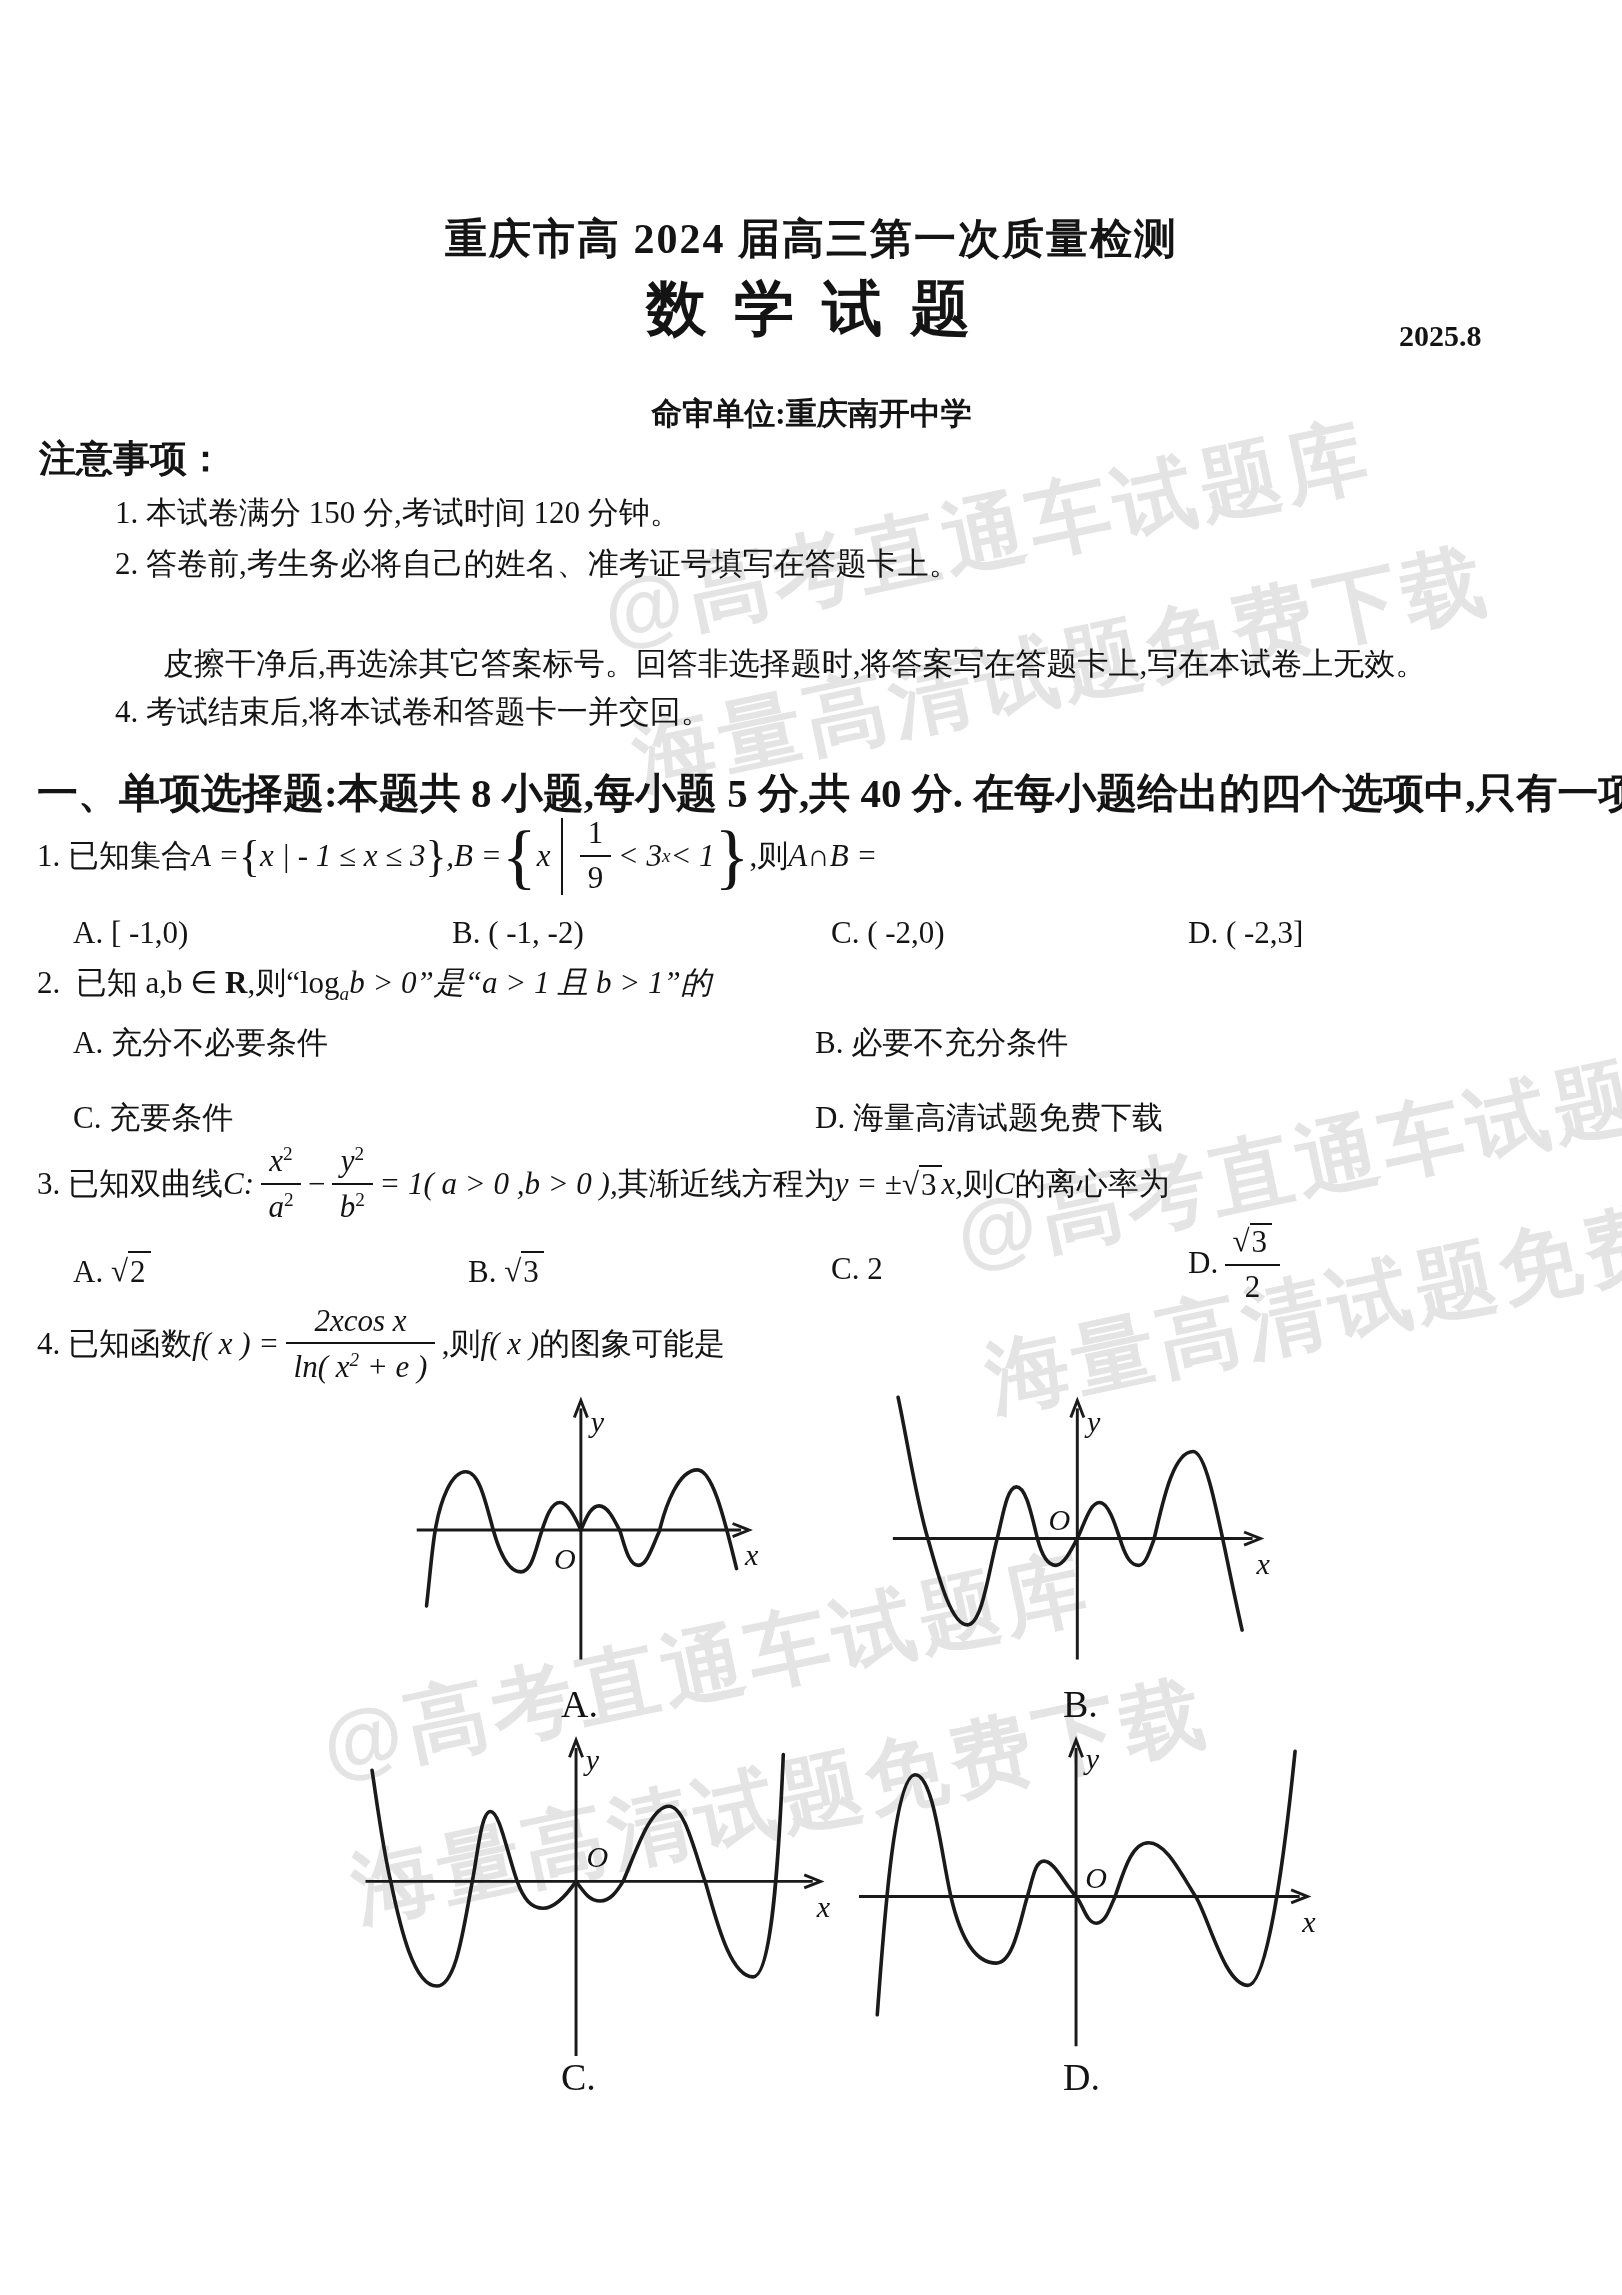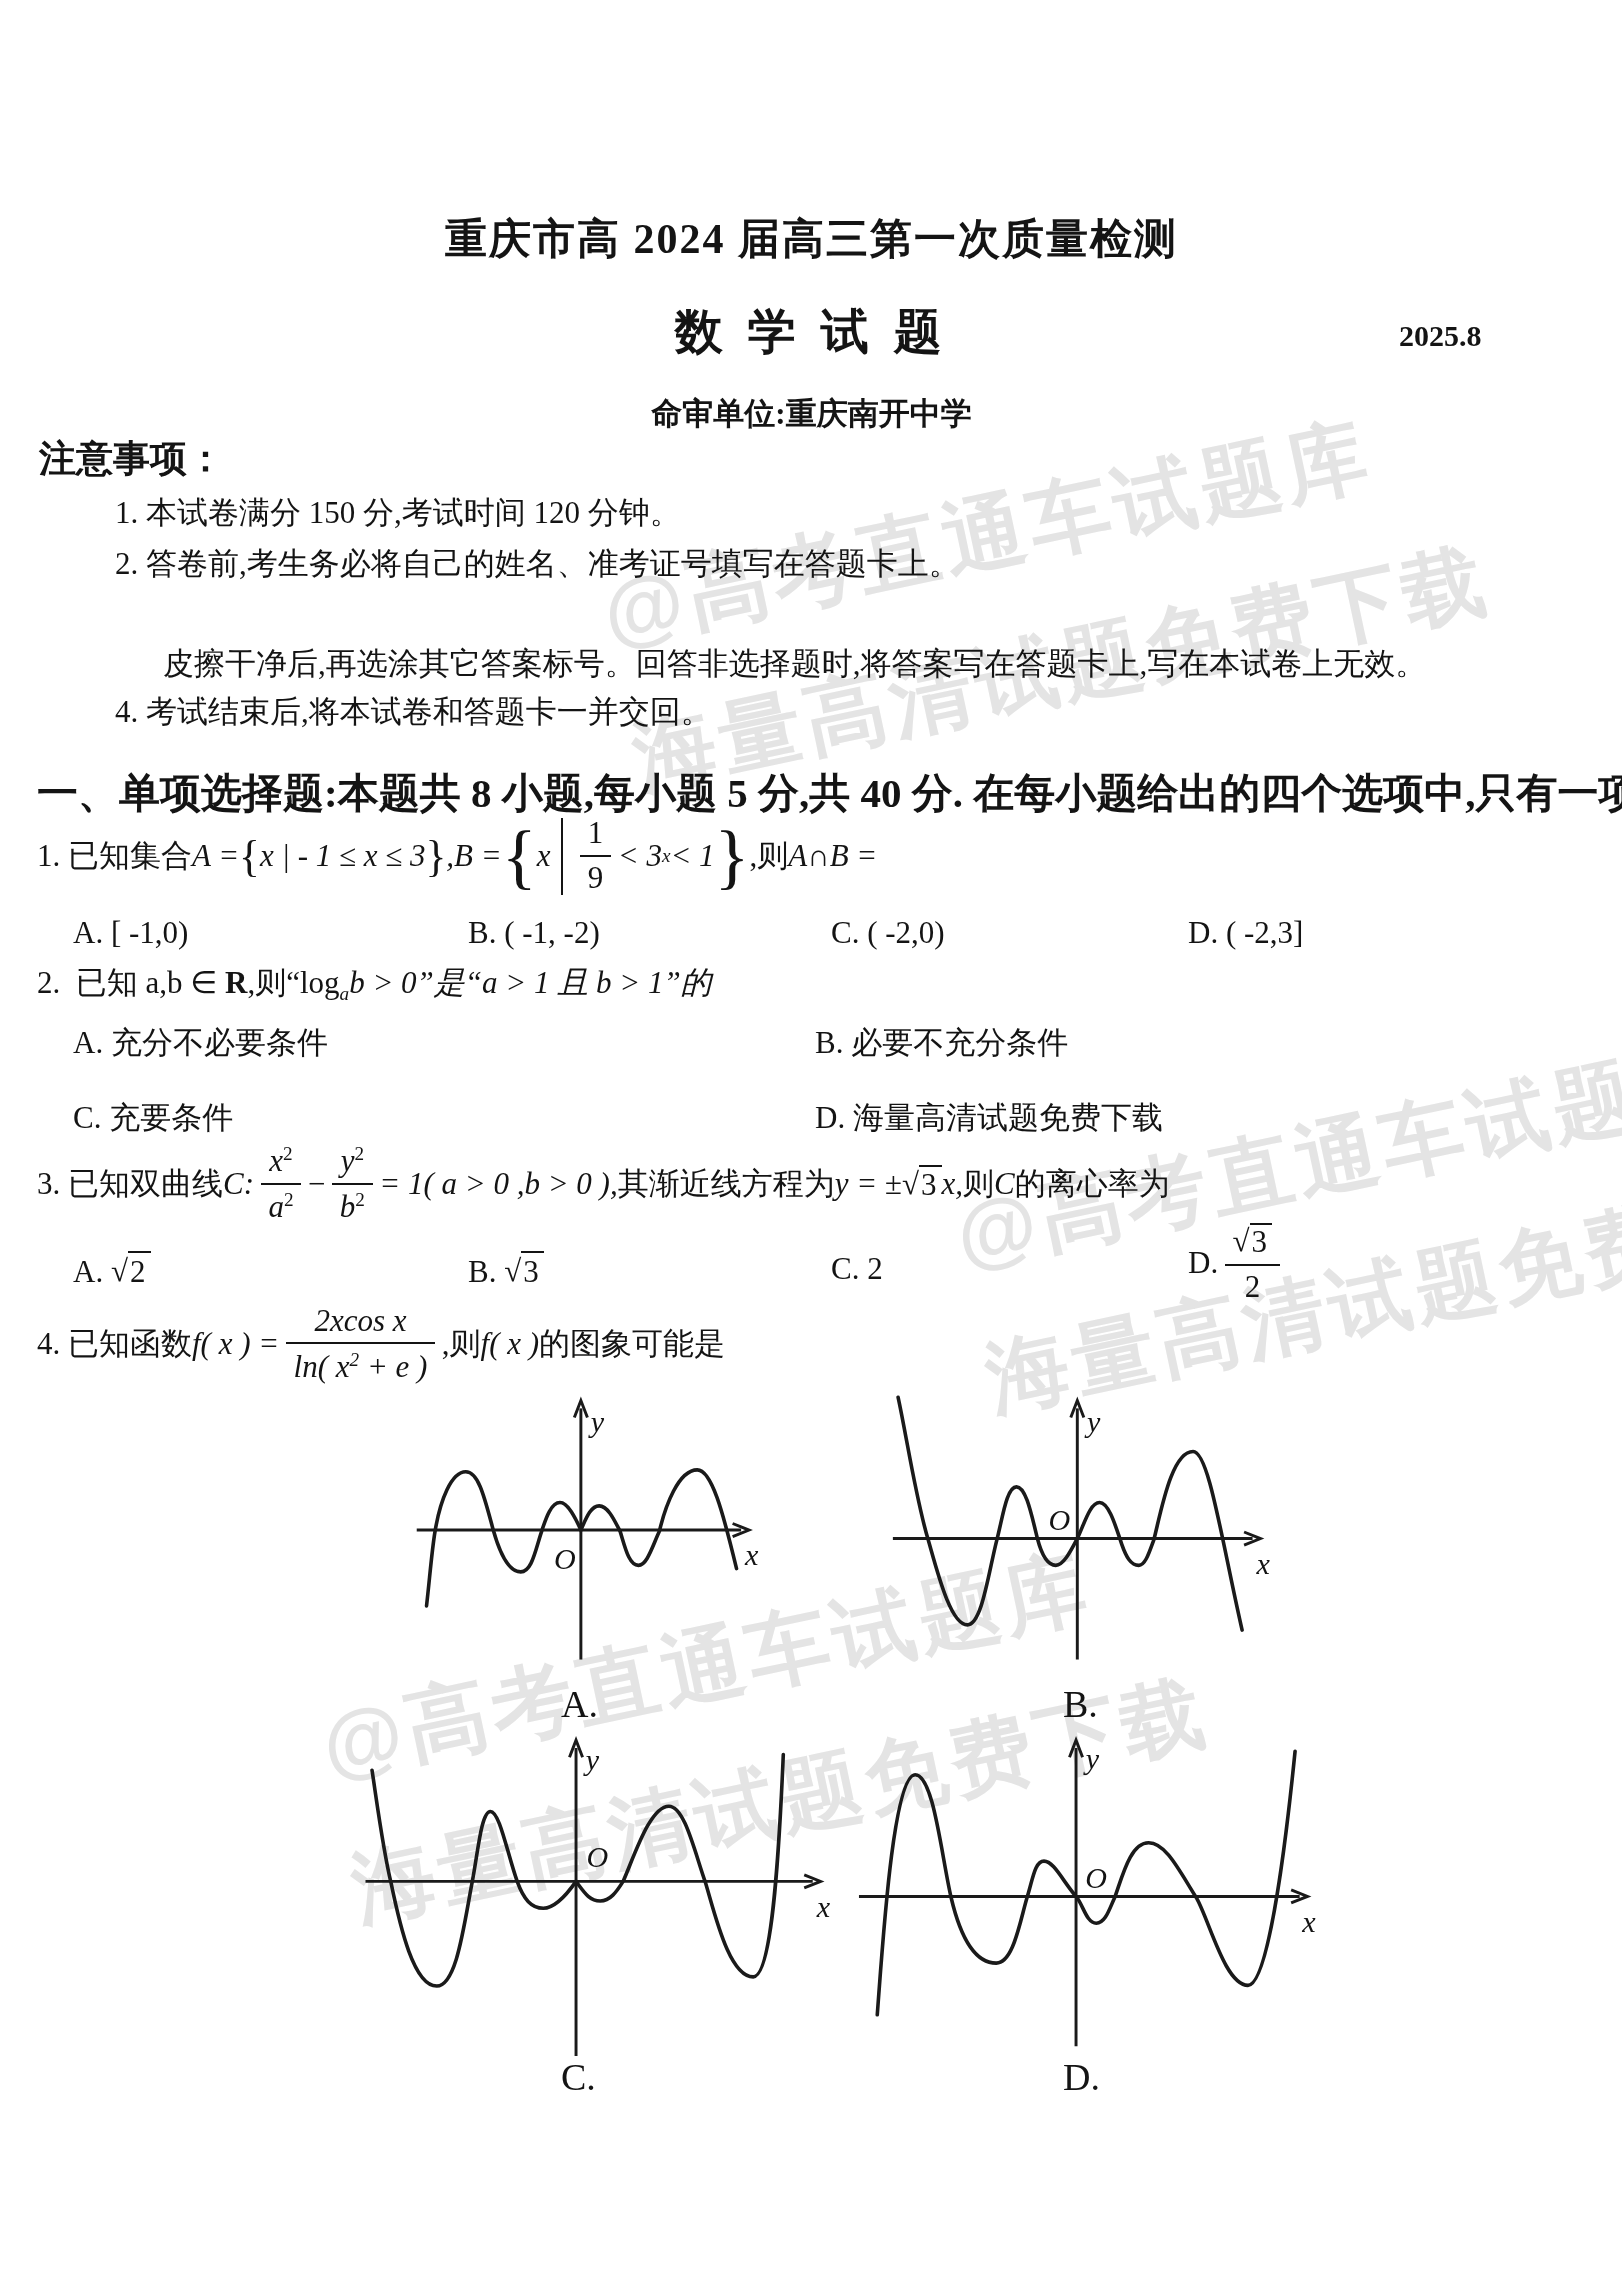--- a/index.html
+++ b/index.html
@@ -4,21 +4,21 @@
 <style>
   html,body{margin:0;padding:0;background:#9a9a9a;}
   .page{
     position:relative;width:1623px;height:2295px;background:#ffffff;
     overflow:hidden;font-family:"Liberation Serif",serif;color:#141414;
   }
   .abs{position:absolute;white-space:nowrap;}
   .ctr{left:0;right:0;text-align:center;}
   
   .title{top:211px;font-size:42px;font-weight:700;letter-spacing:2px;}
-  .subject{top:308px;font-size:48px;font-weight:700;letter-spacing:6.5px;line-height:1;}
+  .subject{top:279px;font-size:60px;font-weight:700;letter-spacing:6.5px;line-height:1;}
   .date{left:1399px;top:319px;font-size:30px;font-weight:700;}
   .issuer{top:393px;font-size:31px;font-weight:700;}
   
   .notice-h{left:39px;top:434px;font-size:37px;font-weight:700;}
   .note{font-size:31px;}
   
   .sec{left:37px;top:766px;font-size:41px;font-weight:700;}
   
   .qline{font-size:31px;}
   .qline .cn{font-style:normal;}
@@ -96,21 +96,21 @@
         <span class="num">1</span>
         <span class="den">9</span>
       </span>
     <span class="m">&lt; 3</span><sup class="m">x</sup>
     <span class="m">&lt; 1</span>
     <span class="bb">}</span>
     <span class="cn">,则 </span>
     <span class="m">A∩B =</span>
   </div>
   <span class="abs opt" style="left:73px;top:915px;">A. [ -1,0)</span>
-  <span class="abs opt" style="left:468px;top:915px;">B. ( -1, -2)</span>
+  <span class="abs opt" style="left:452px;top:915px;">B. ( -1, -2)</span>
   <span class="abs opt" style="left:831px;top:915px;">C. ( -2,0)</span>
   <span class="abs opt" style="left:1188px;top:915px;">D. ( -2,3]</span>
 
   <div class="abs qline" style="left:37px;top:962px;">
     <span>2.</span>&nbsp;
     <span class="cn">已知 a,b ∈ </span><span class="bold">R</span><span class="cn">,则“log</span><sub class="m">a</sub><span class="m">b &gt; 0”是“a &gt; 1 且 b &gt; 1”的</span>
   </div>
   <span class="abs opt" style="left:73px;top:1022px;">A. 充分不必要条件</span>
   <span class="abs opt" style="left:815px;top:1022px;">B. 必要不充分条件</span>
   <span class="abs opt" style="left:73px;top:1097px;">C. 充要条件</span>

